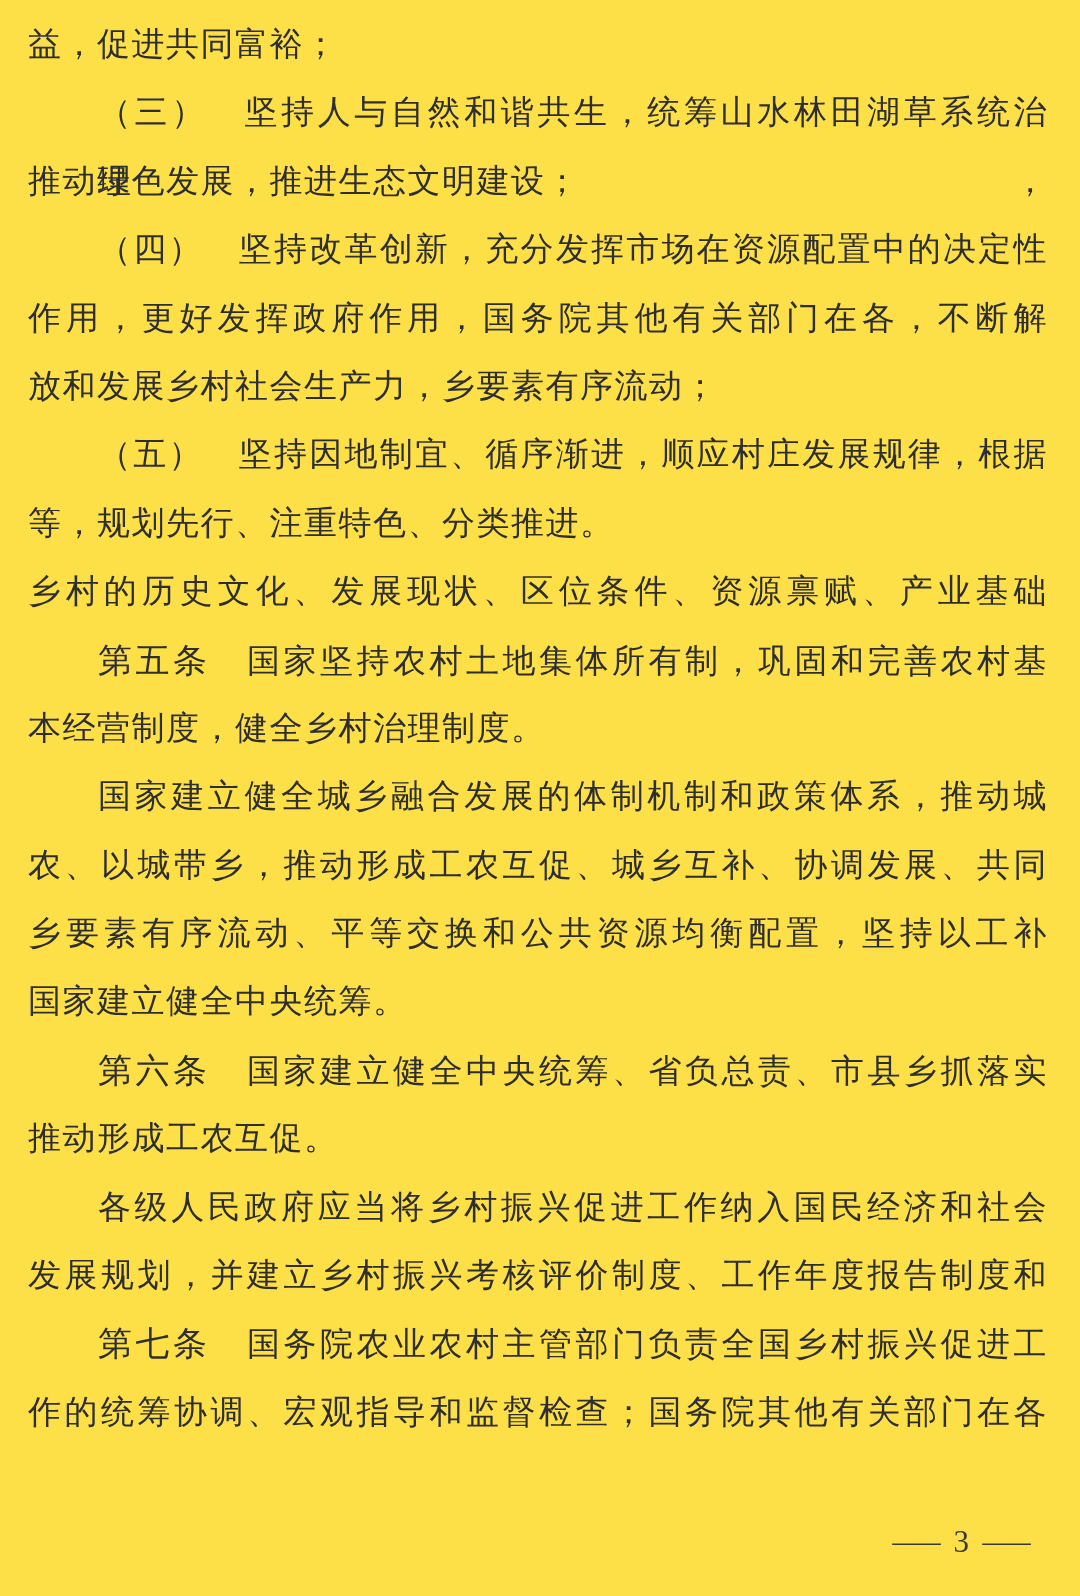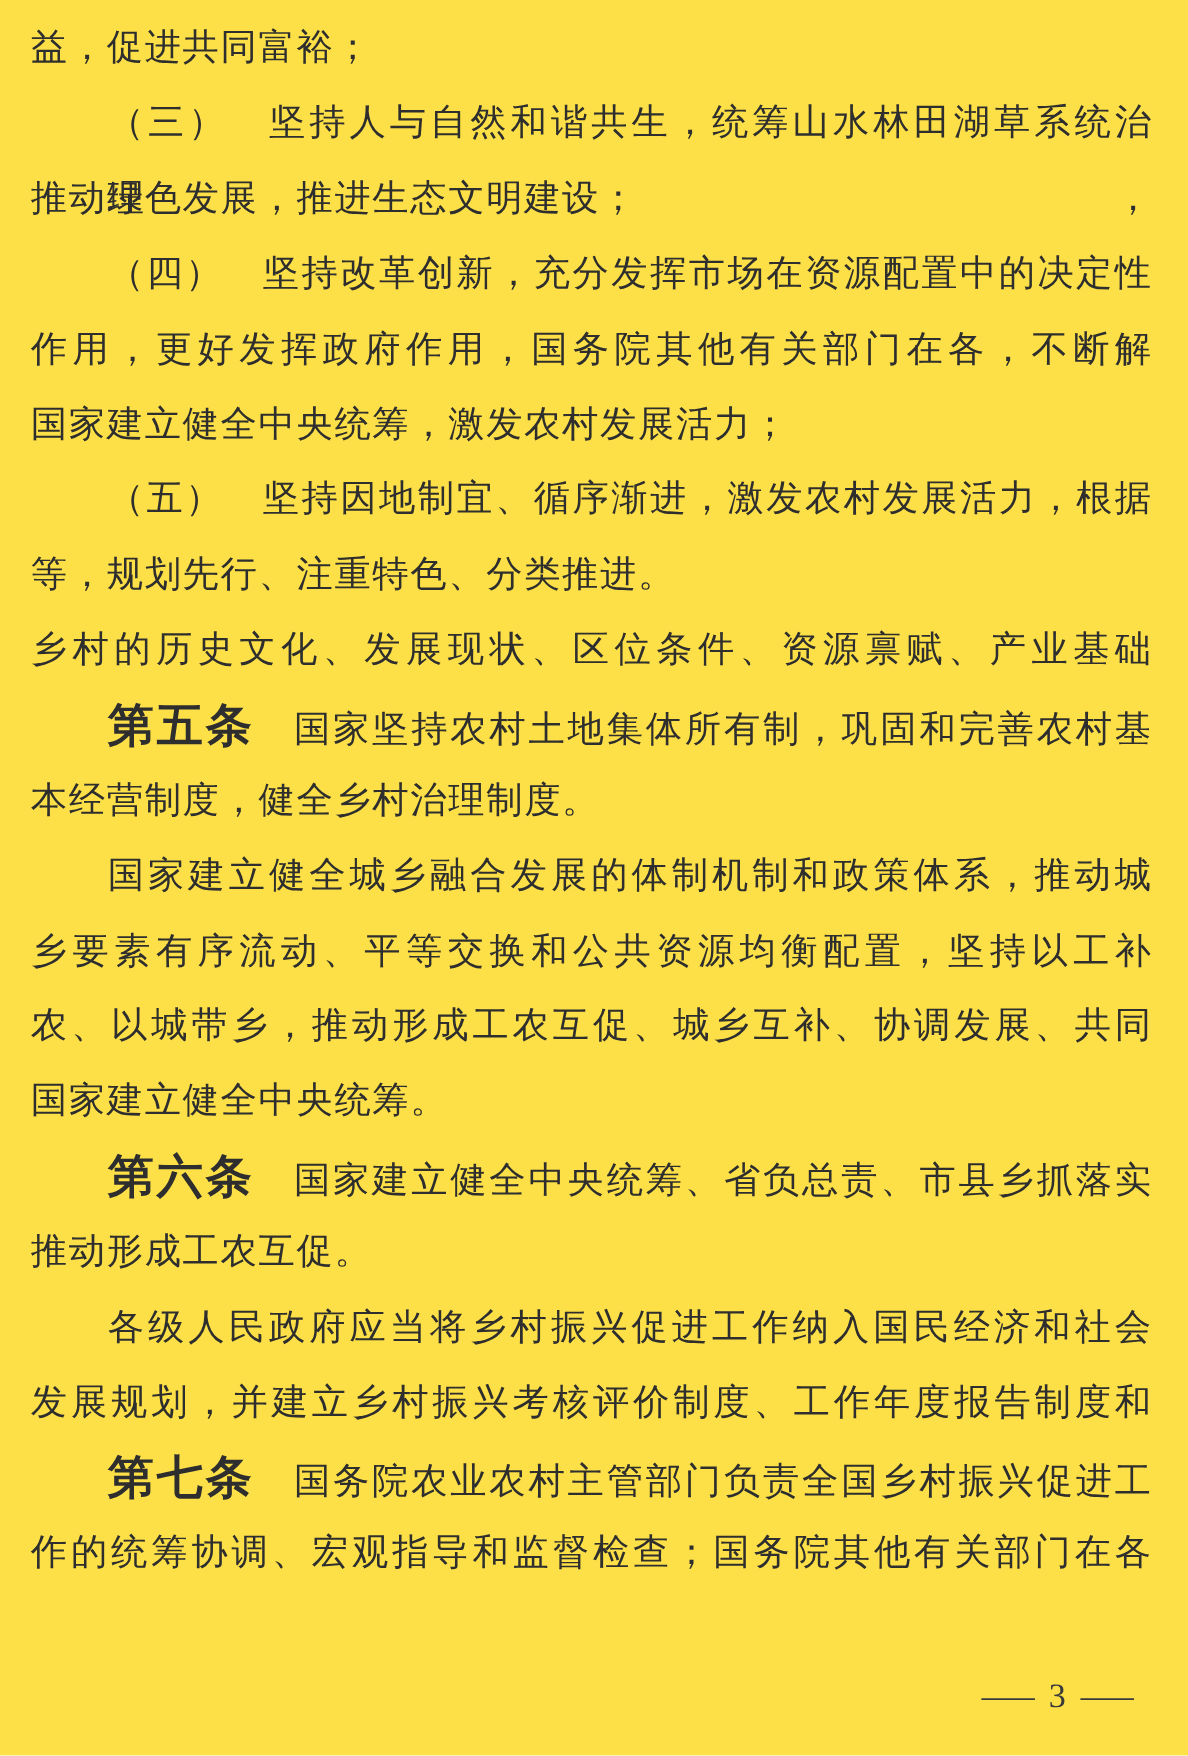--- a/index.html
+++ b/index.html
@@ -34,23 +34,23 @@
   }
   .line.justify {
     white-space: normal;
     text-align: justify;
     text-align-last: justify;
   }
   .line.indent {
     padding-left: 70px;
   }
   .art {
-    font-weight: 700;
+    font-weight: 400;
     font-family: "Liberation Sans", "DejaVu Sans", sans-serif;
-    font-size: 42px;
+    font-size: 34px;
   }
   .pagenum {
     position: absolute;
     top: 1524px;
     right: 58px;
     display: flex;
     align-items: center;
     gap: 22px;
     font-size: 31px;
     color: #3a3a3a;
@@ -64,29 +64,29 @@
 </head>
 <body>
 
 <div class="page">
   <div class="doc-body">
       <div class="line">益，促进共同富裕；</div>
       <div class="line indent justify">（三）　坚持人与自然和谐共生，统筹山水林田湖草系统治理，</div>
       <div class="line">推动绿色发展，推进生态文明建设；</div>
       <div class="line indent justify">（四）　坚持改革创新，充分发挥市场在资源配置中的决定性</div>
       <div class="line justify">作用，更好发挥政府作用，国务院其他有关部门在各，不断解</div>
-      <div class="line">国家建立健全中央统筹，激发农村发展活力；</div>
-      <div class="line indent justify">（五）　坚持因地制宜、循序渐进，激发农村发展活力，根据</div>
+      <div class="line">放和发展乡村社会生产力，乡要素有序流动；</div>
+      <div class="line indent justify">（五）　坚持因地制宜、循序渐进，顺应村庄发展规律，根据</div>
       <div class="line">等，规划先行、注重特色、分类推进。</div>
       <div class="line justify">乡村的历史文化、发展现状、区位条件、资源禀赋、产业基础</div>
       <div class="line indent justify"><span class="art">第五条</span><span>　国家坚持农村土地集体所有制，巩固和完善农村基</span></div>
       <div class="line">本经营制度，健全乡村治理制度。</div>
       <div class="line indent justify">国家建立健全城乡融合发展的体制机制和政策体系，推动城</div>
+      <div class="line justify">农、以城带乡，推动形成工农互促、城乡互补、协调发展、共同</div>
       <div class="line justify">乡要素有序流动、平等交换和公共资源均衡配置，坚持以工补</div>
-      <div class="line justify">农、以城带乡，推动形成工农互促、城乡互补、协调发展、共同</div>
       <div class="line">国家建立健全中央统筹。</div>
       <div class="line indent justify"><span class="art">第六条</span><span>　国家建立健全中央统筹、省负总责、市县乡抓落实</span></div>
       <div class="line">推动形成工农互促。</div>
       <div class="line indent justify">各级人民政府应当将乡村振兴促进工作纳入国民经济和社会</div>
       <div class="line justify">发展规划，并建立乡村振兴考核评价制度、工作年度报告制度和</div>
       <div class="line indent justify"><span class="art">第七条</span><span>　国务院农业农村主管部门负责全国乡村振兴促进工</span></div>
       <div class="line justify">作的统筹协调、宏观指导和监督检查；国务院其他有关部门在各</div>
     </div>
 
   <div class="pagenum">

